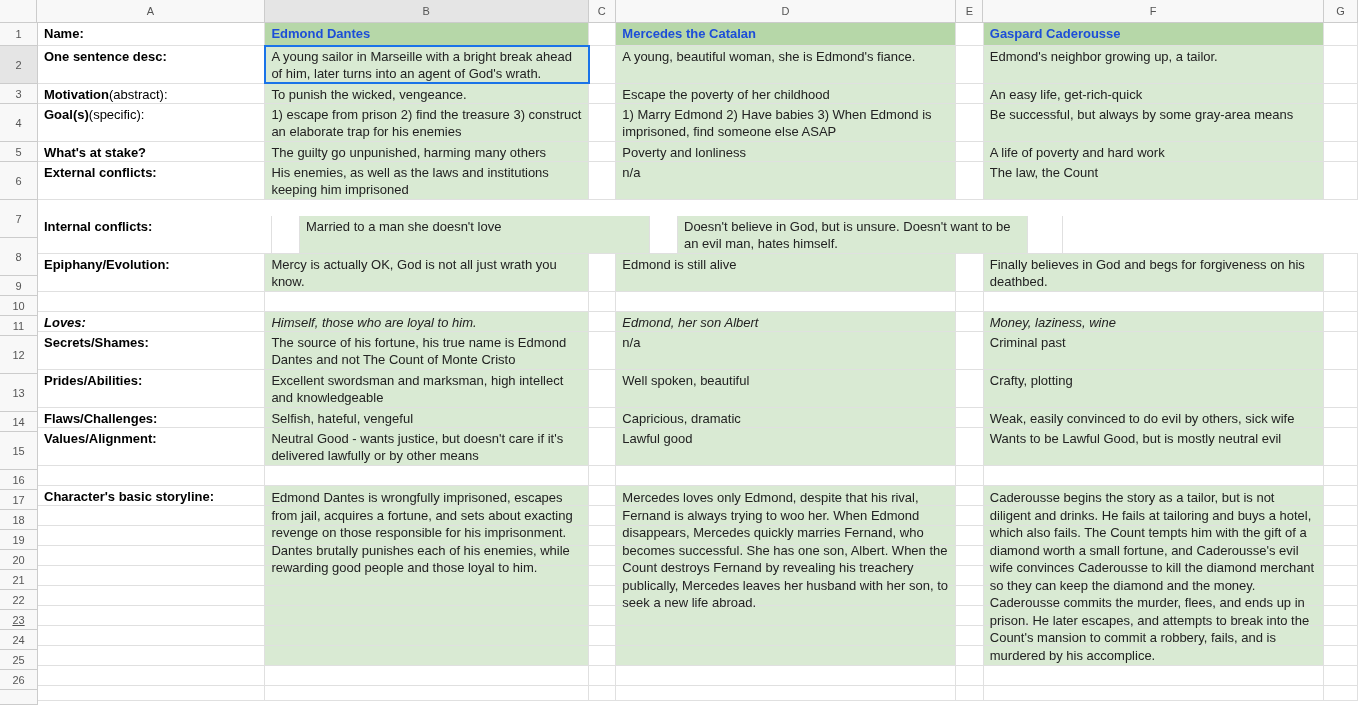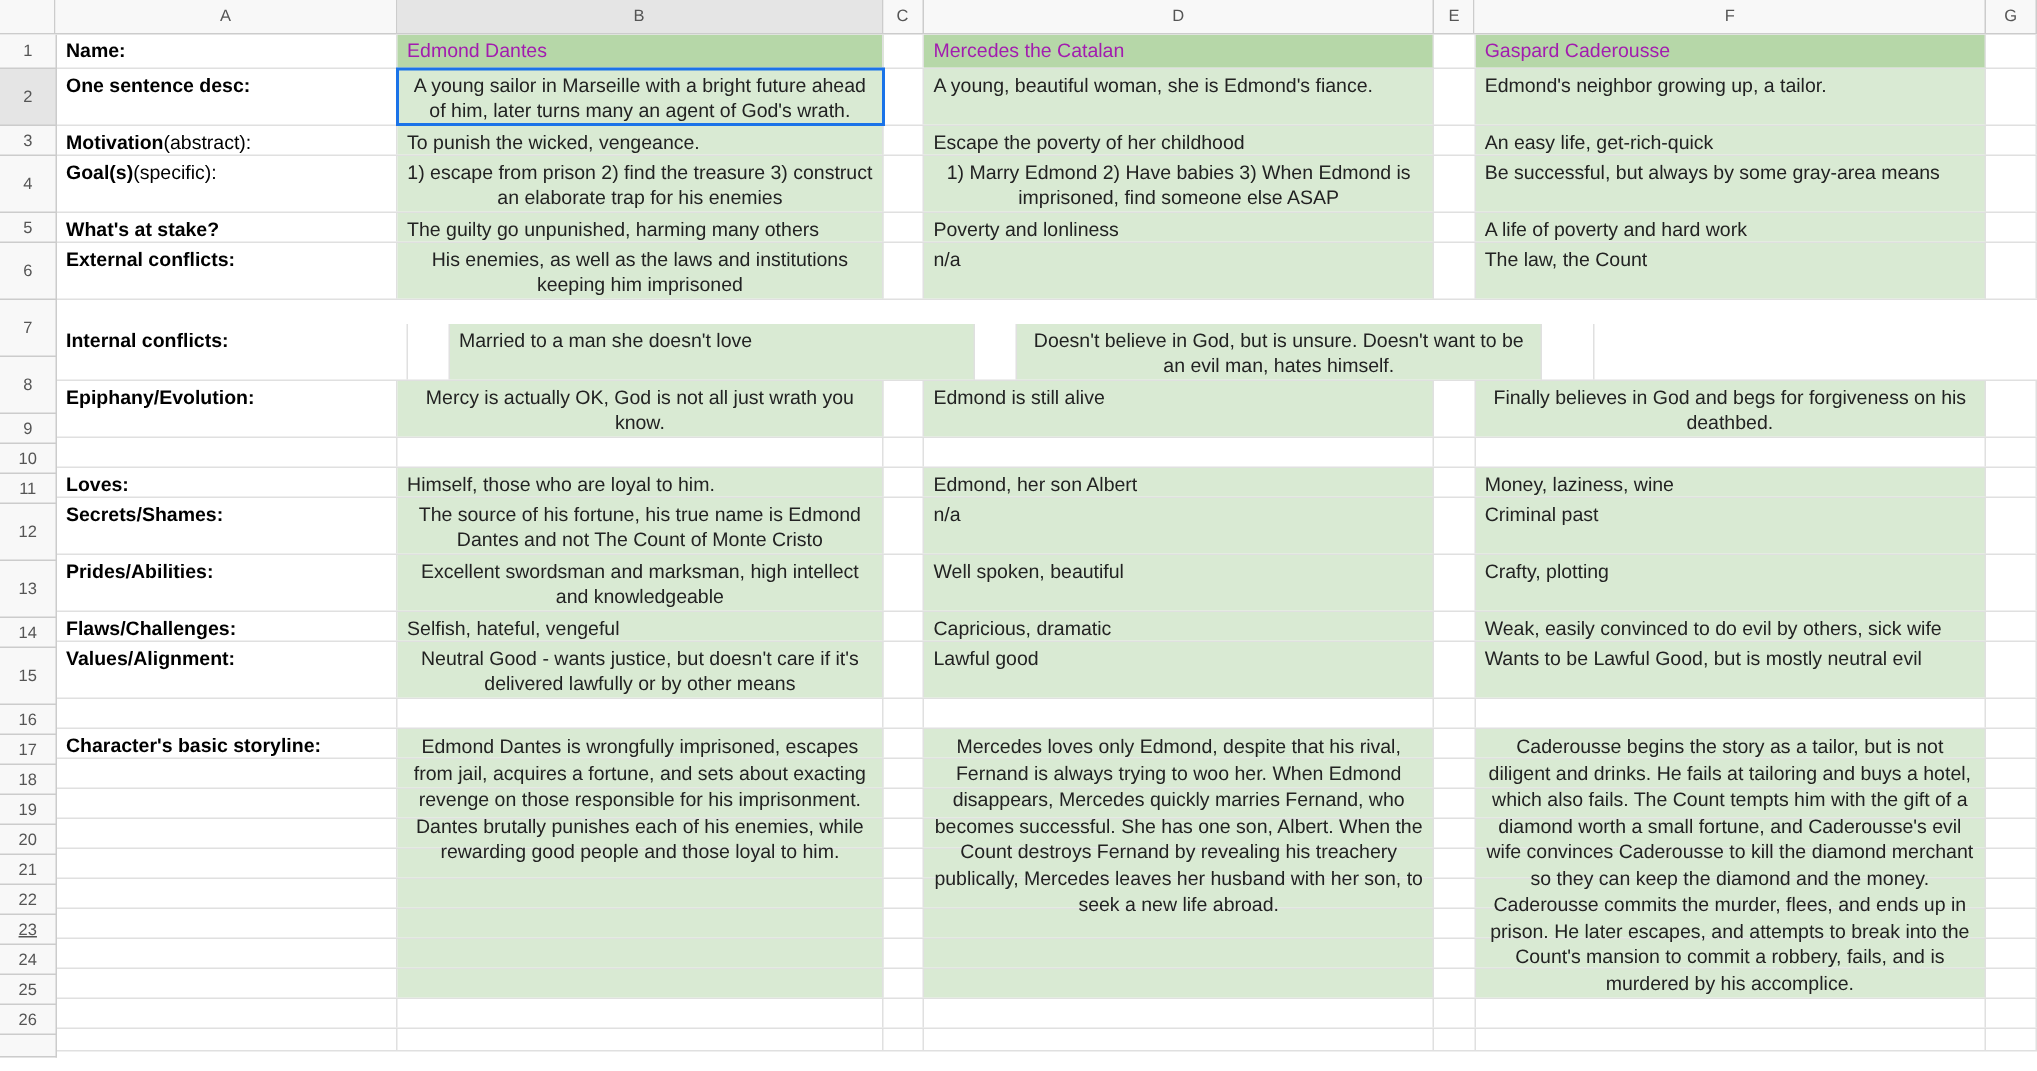--- a/index.html
+++ b/index.html
@@ -21,30 +21,30 @@
     .row-container { display: flex; flex: 1; overflow: hidden; }
     .row-headers { width: 38px; flex-shrink: 0; display: flex; flex-direction: column; }
     .row-header {
       background: #f8f8f8; border-right: 1px solid #ccc; border-bottom: 1px solid #ccc;
       display: flex; align-items: center; justify-content: center;
       color: #555; font-size: 11px; cursor: pointer;
     }
     .row-header.active { background: #e5e5e5; }
     
     .grid { flex: 1; display: flex; flex-direction: column; overflow: hidden; }
-    .row { display: flex; border-bottom: 1px solid #e0e0e0; text-align: center; }
+    .row { display: flex; border-bottom: 1px solid #e0e0e0; }
     .cell {
       border-right: 1px solid #e0e0e0;
       padding: 3px 6px;
       font-size: 13px; color: #222;
       display: flex; align-items: flex-start;
       overflow: hidden;
       line-height: 1.3;
     }
-    .cell.green-dark { background: #b6d7a8; font-weight: normal; color: #a21caf; }
+    .cell.green-dark { background: #b6d7a8; font-weight: bold; color: #1d4ed8; }
     .cell.green-light { background: #d9ead3; }
     .cell.green-storyline { background: #d9ead3; }
     .cell.label { font-weight: bold; color: #000; }
     .cell.label .normal { font-weight: normal; }
     
     .cell.selected {
       outline: 2px solid #1a73e8;
       outline-offset: -1px;
       z-index: 2;
       position: relative;
@@ -110,21 +110,21 @@
           <div class="cell c-A label">Name:</div>
           <div class="cell c-B green-dark">Edmond Dantes</div>
           <div class="cell c-C"></div>
           <div class="cell c-D green-dark">Mercedes the Catalan</div>
           <div class="cell c-E"></div>
           <div class="cell c-F green-dark">Gaspard Caderousse</div>
           <div class="cell c-G"></div>
         </div>
         <div class="row" style="height: 38px;">
           <div class="cell c-A label">One sentence desc:</div>
-          <div class="cell c-B green-light selected">A young sailor in Marseille with a bright future ahead of him, later turns many an agent of God's wrath.</div>
+          <div class="cell c-B green-light selected">A young sailor in Marseille with a bright break ahead of him, later turns into an agent of God's wrath.</div>
           <div class="cell c-C"></div>
           <div class="cell c-D green-light">A young, beautiful woman, she is Edmond's fiance.</div>
           <div class="cell c-E"></div>
           <div class="cell c-F green-light">Edmond's neighbor growing up, a tailor.</div>
           <div class="cell c-G"></div>
         </div>
         <div class="row" style="height: 20px;">
           <div class="cell c-A label">
             <span>Motivation</span>
             <span class="normal"> (abstract):</span>
@@ -185,21 +185,21 @@
         </div>
         <div class="row" style="height: 20px;">
           <div class="cell c-A"></div>
           <div class="cell c-B"></div>
           <div class="cell c-C"></div>
           <div class="cell c-D"></div>
           <div class="cell c-E"></div>
           <div class="cell c-F"></div>
           <div class="cell c-G"></div>
         </div>
-        <div class="row" style="height: 20px;">
+        <div class="row" style="height: 20px; font-style: italic;">
           <div class="cell c-A label">Loves:</div>
           <div class="cell c-B green-light">Himself, those who are loyal to him.</div>
           <div class="cell c-C"></div>
           <div class="cell c-D green-light">Edmond, her son Albert</div>
           <div class="cell c-E"></div>
           <div class="cell c-F green-light">Money, laziness, wine</div>
           <div class="cell c-G"></div>
         </div>
         <div class="row" style="height: 38px;">
           <div class="cell c-A label">Secrets/Shames:</div>

